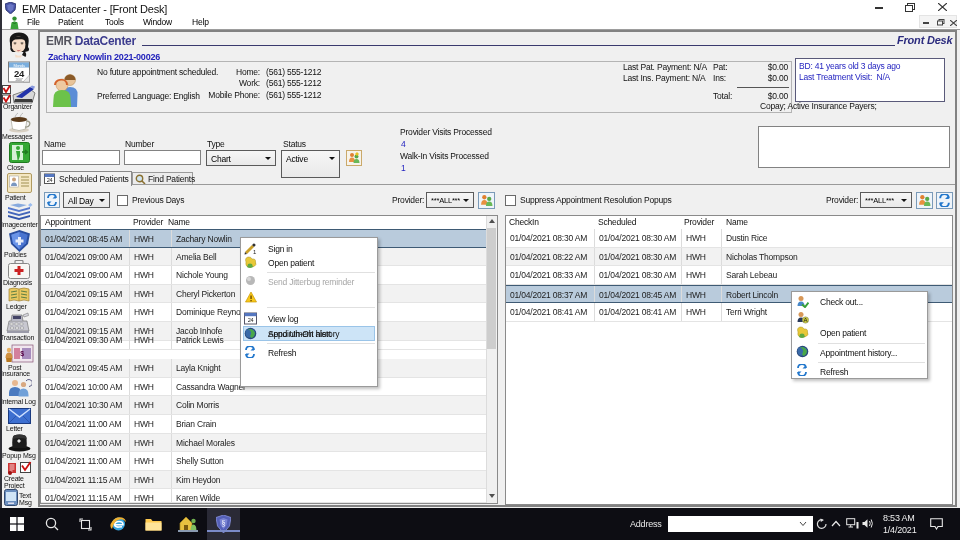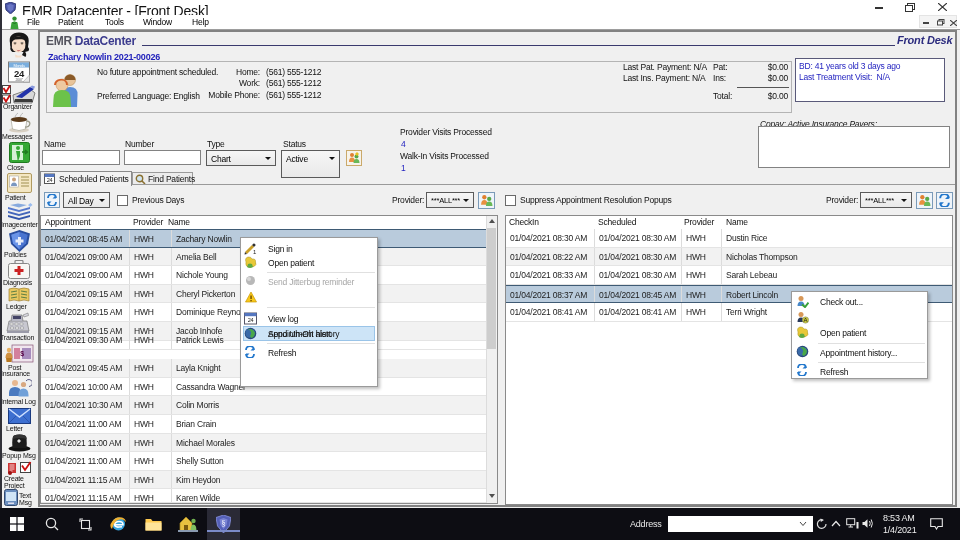--- a/index.html
+++ b/index.html
@@ -46,21 +46,21 @@
 </style>
 </head>
 <body>
 
 <div class="abs" style="left:0;top:0;width:2px;height:508px;background:#303038;z-index:40;"></div>
 <div class="abs" id="titlebar"></div>
 <svg class="abs" style="left:5px;top:2px" width="11" height="12" viewBox="0 0 11 12">
     <path d="M5.5 0 L11 2 L10 8 L5.5 12 L1 8 L0 2 Z" fill="#4a55a8" stroke="#222a66" stroke-width="0.8"></path>
     <path d="M5.5 2 L8.8 3.2 L8.2 7.3 L5.5 10 L2.8 7.3 L2.2 3.2 Z" fill="#6a76c4"></path>
   </svg>
-<div class="abs tt" style="left:22px;top:3px;font-size:14px;">EMR Datacenter - [Front Desk]</div>
+<div class="abs tt" style="left:22px;top:3px;font-size:11px;">EMR Datacenter - [Front Desk]</div>
 
 <div class="abs" style="left:875px;top:7px;width:8px;height:1.5px;background:#333;"></div>
 <svg class="abs" style="left:905px;top:3px" width="10" height="9">
     <rect x="2.5" y="0.5" width="7" height="6" fill="none" stroke="#333"></rect>
     <rect x="0.5" y="2.5" width="7" height="6" fill="#fff" stroke="#333"></rect>
   </svg>
 <svg class="abs" style="left:938px;top:3px" width="9" height="8">
     <path d="M0 0 L9 8 M9 0 L0 8" stroke="#333" stroke-width="1.2"></path>
   </svg>
 
@@ -131,21 +131,21 @@
   </div>
 <div class="abs" style="left:737px;top:87px;width:52px;height:1px;background:#555;"></div>
 <div class="abs tt" style="left:788px;top:91px;width:0;">
     <span style="position:absolute;right:0;">$0.00</span>
   </div>
 
 <div class="abs" style="left:795px;top:58px;width:150px;height:44px;background:#fff;border:1px solid #5a5a7a;"></div>
 <div class="abs tt blue" style="left:799px;top:61px;">BD: 41 years old 3 days ago</div>
 <div class="abs tt blue" style="left:799px;top:72px;">Last Treatment Visit:&nbsp; N/A</div>
 
-<div class="abs tt" style="left:760px;top:119px;font-style:italic;">Copay; Active Insurance Payers;</div>
+<div class="abs tt" style="left:760px;top:101px;">Copay; Active Insurance Payers;</div>
 <div class="abs" style="left:758px;top:126px;width:192px;height:42px;background:#fff;border:1px solid #828282;"></div>
 
 <div class="abs tt" style="left:44px;top:139px;">Name</div>
 <div class="inp" style="left:42px;top:150px;width:78px;height:15px;"></div>
 <div class="abs tt" style="left:125px;top:139px;">Number</div>
 <div class="inp" style="left:124px;top:150px;width:77px;height:15px;"></div>
 <div class="abs tt" style="left:207px;top:139px;">Type</div>
 <div class="combo" style="left:206px;top:150px;width:70px;height:16px;">Chart<span class="arr"></span></div>
 <div class="abs tt" style="left:283px;top:139px;">Status</div>
 <div class="combo" style="left:281px;top:150px;width:59px;height:28px;">Active<span class="arr"></span></div>

